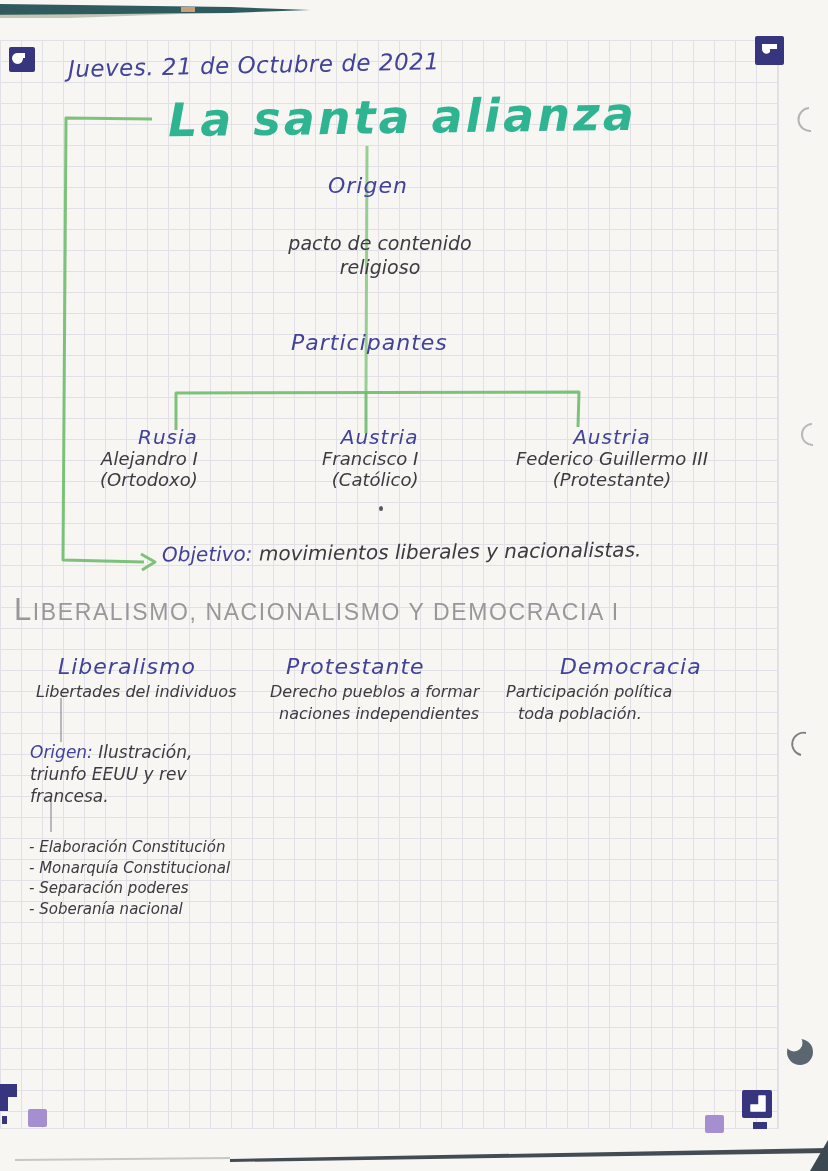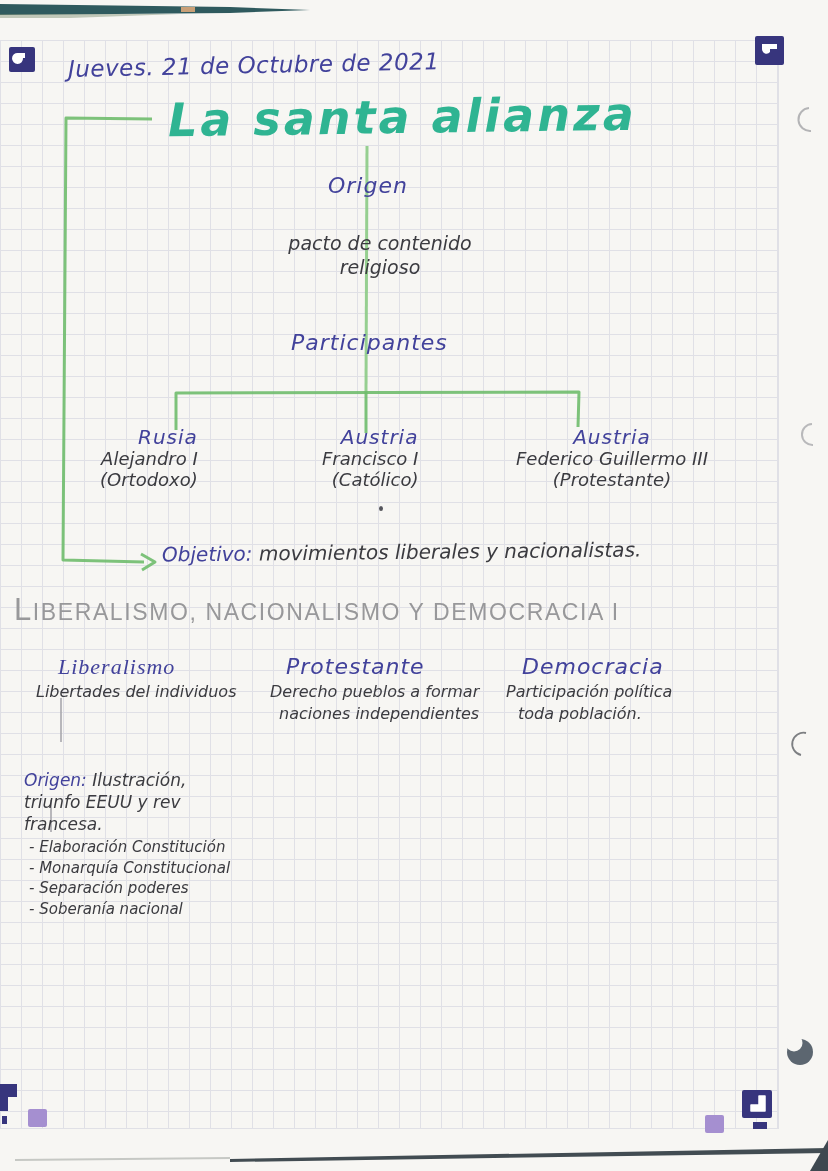--- a/index.html
+++ b/index.html
@@ -40,21 +40,21 @@
   .pblock .ruler,.pblock .religion{font-size:18px;}
   .objective{left:162px; top:540px; font-size:20px; transform:rotate(-.6deg);}
   .section-heading{
     left:14px; top:592px; font-size:23px; letter-spacing:1.6px;
     font-family:"Liberation Sans", sans-serif; font-weight:500;
   }
   .section-heading::first-letter{font-size:31px;}
   .colblock{position:absolute; top:656px; line-height:22px;}
   .colblock .ctitle{font-size:22px; letter-spacing:1px; margin-bottom:3px;}
   .colblock .cline{font-size:16px;}
-  .origin2{left:24px; top:741px; font-size:17px; line-height:22px;margin-top:28px;}
+  .origin2{left:30px; top:741px; font-size:17px; line-height:22px;}
   .bullets{left:29px; top:837px; font-size:15px; line-height:20.5px;}
   .pencil-line{position:absolute; width:2px; background:#a7a7ad; opacity:.8;}
   .marker{position:absolute;}
   .accent-square{position:absolute; background:var(--purple); border-radius:2px;}
   .ink-dot{position:absolute; width:4px; height:5px; background:#55555c; border-radius:50%;}
 </style>
 </head>
 <body>
 
 <div class="canvas">
@@ -111,30 +111,30 @@
 
   <div class="ink-dot" style="left:379px; top:506px;"></div>
 
   <div class="txt hw objective">
     <span class="blue">Objetivo:</span><span class="dark"> movimientos liberales y nacionalistas.</span>
   </div>
 
   <div class="txt pencil section-heading">LIBERALISMO, NACIONALISMO Y DEMOCRACIA I</div>
 
   <div class="txt hw colblock" style="left:36px;">
-    <div class="ctitle blue" style="padding-left:22px;font-family:Liberation Serif, serif;">Liberalismo</div>
+    <div class="ctitle blue" style="padding-left:22px;">Liberalismo</div>
     <div class="cline dark">Libertades del individuos</div>
   </div>
   <div class="txt hw colblock" style="left:270px;">
     <div class="ctitle blue" style="padding-left:16px;">Protestante</div>
     <div class="cline dark">Derecho pueblos a formar</div>
     <div class="cline dark" style="padding-left:9px;">naciones independientes</div>
   </div>
   <div class="txt hw colblock" style="left:506px;">
-    <div class="ctitle blue" style="padding-left:16px;">Democracia</div>
+    <div class="ctitle blue" style="padding-left:6px;margin-left:48px;">Democracia</div>
     <div class="cline dark">Participación política</div>
     <div class="cline dark" style="padding-left:12px;">toda población.</div>
   </div>
 
   <div class="pencil-line" style="left:60px; top:698px; height:44px;"></div>
   <div class="pencil-line" style="left:50px; top:800px; height:32px;"></div>
 
   <div class="txt hw origin2">
     <div><span class="blue">Origen:</span> <span class="dark">Ilustración,</span></div>
     <div class="dark">triunfo EEUU y rev</div>

